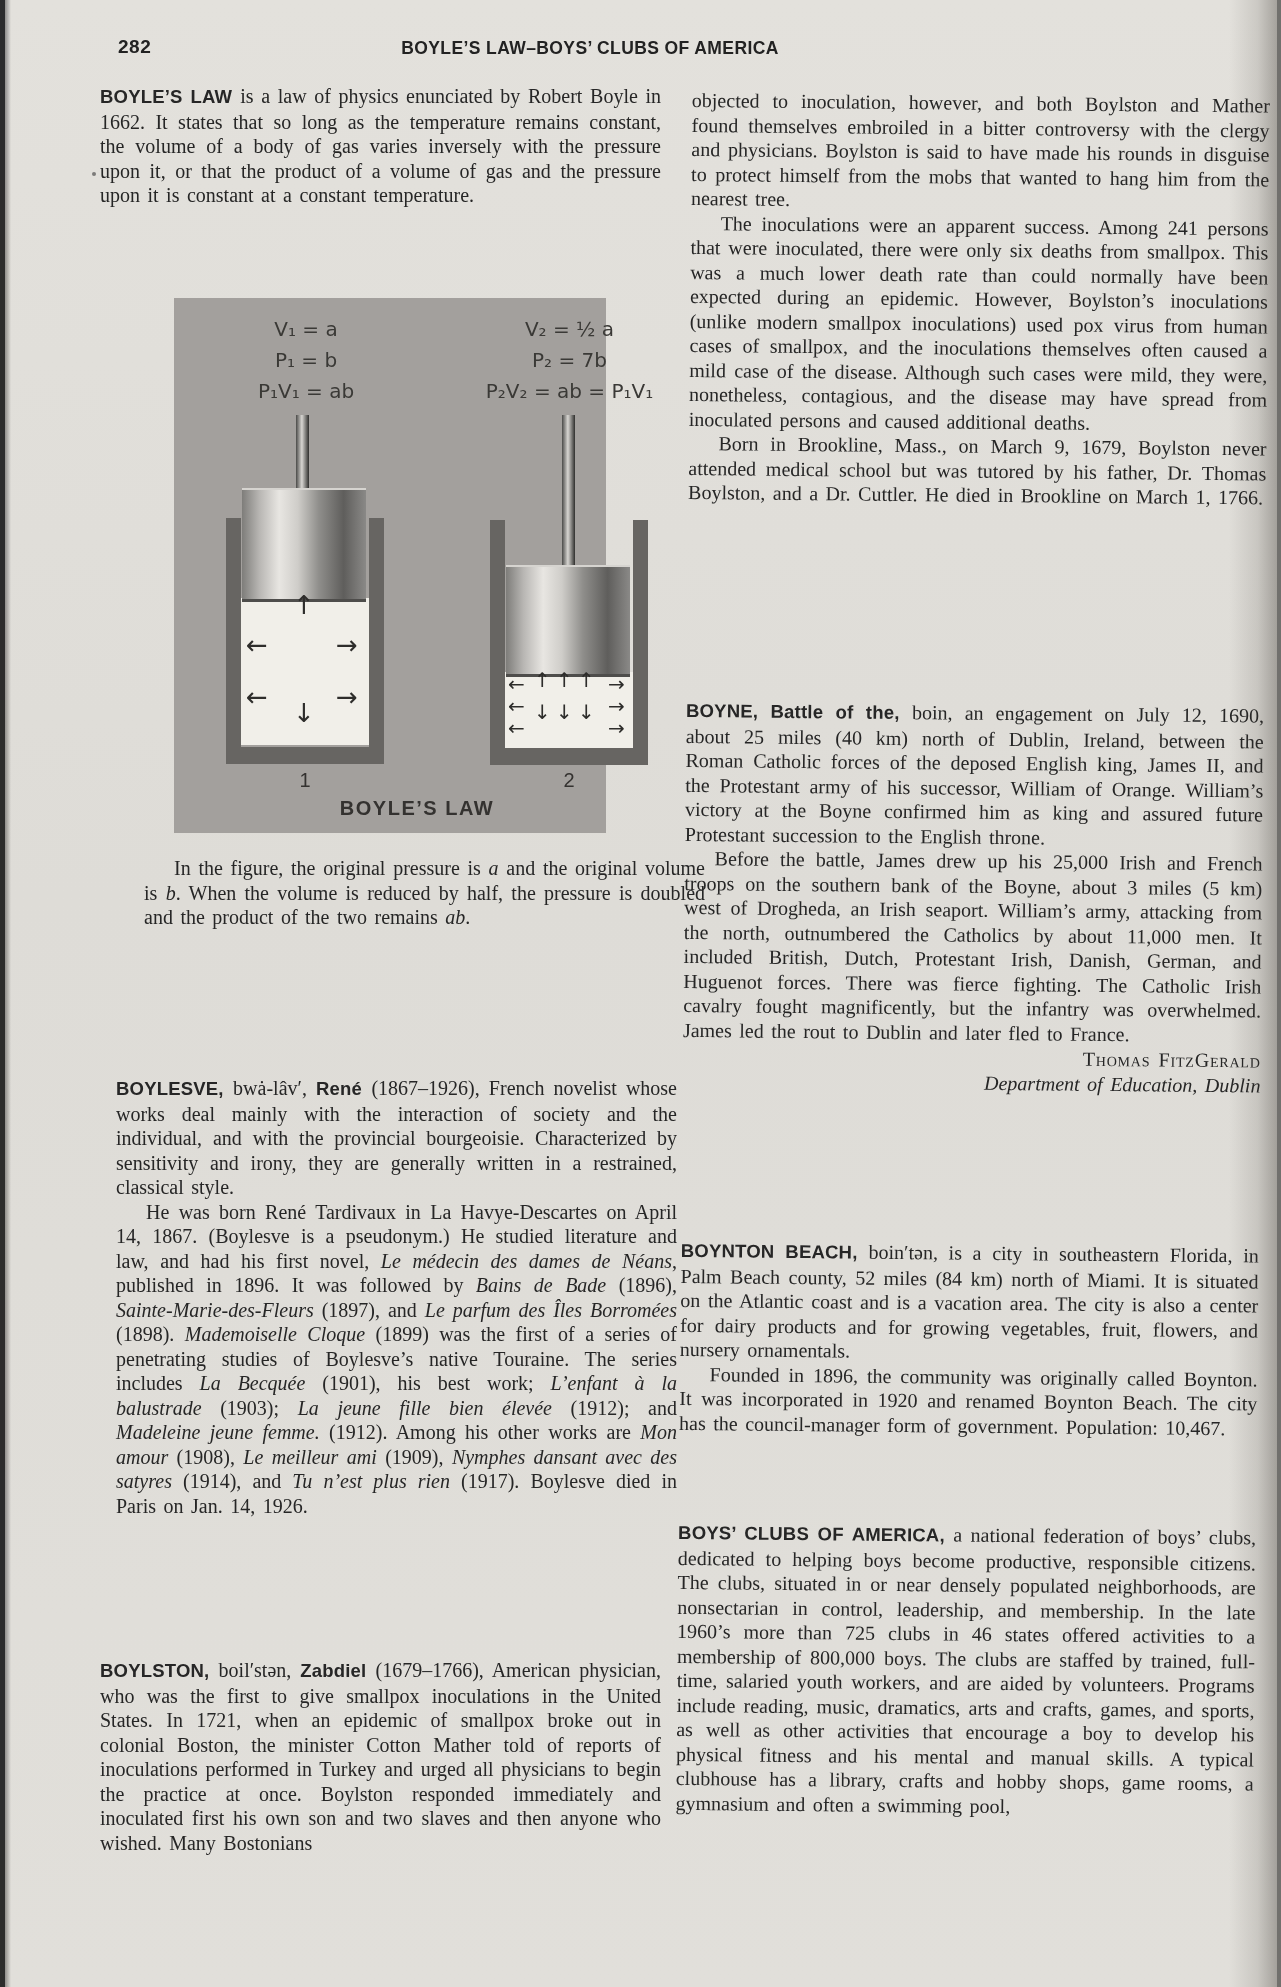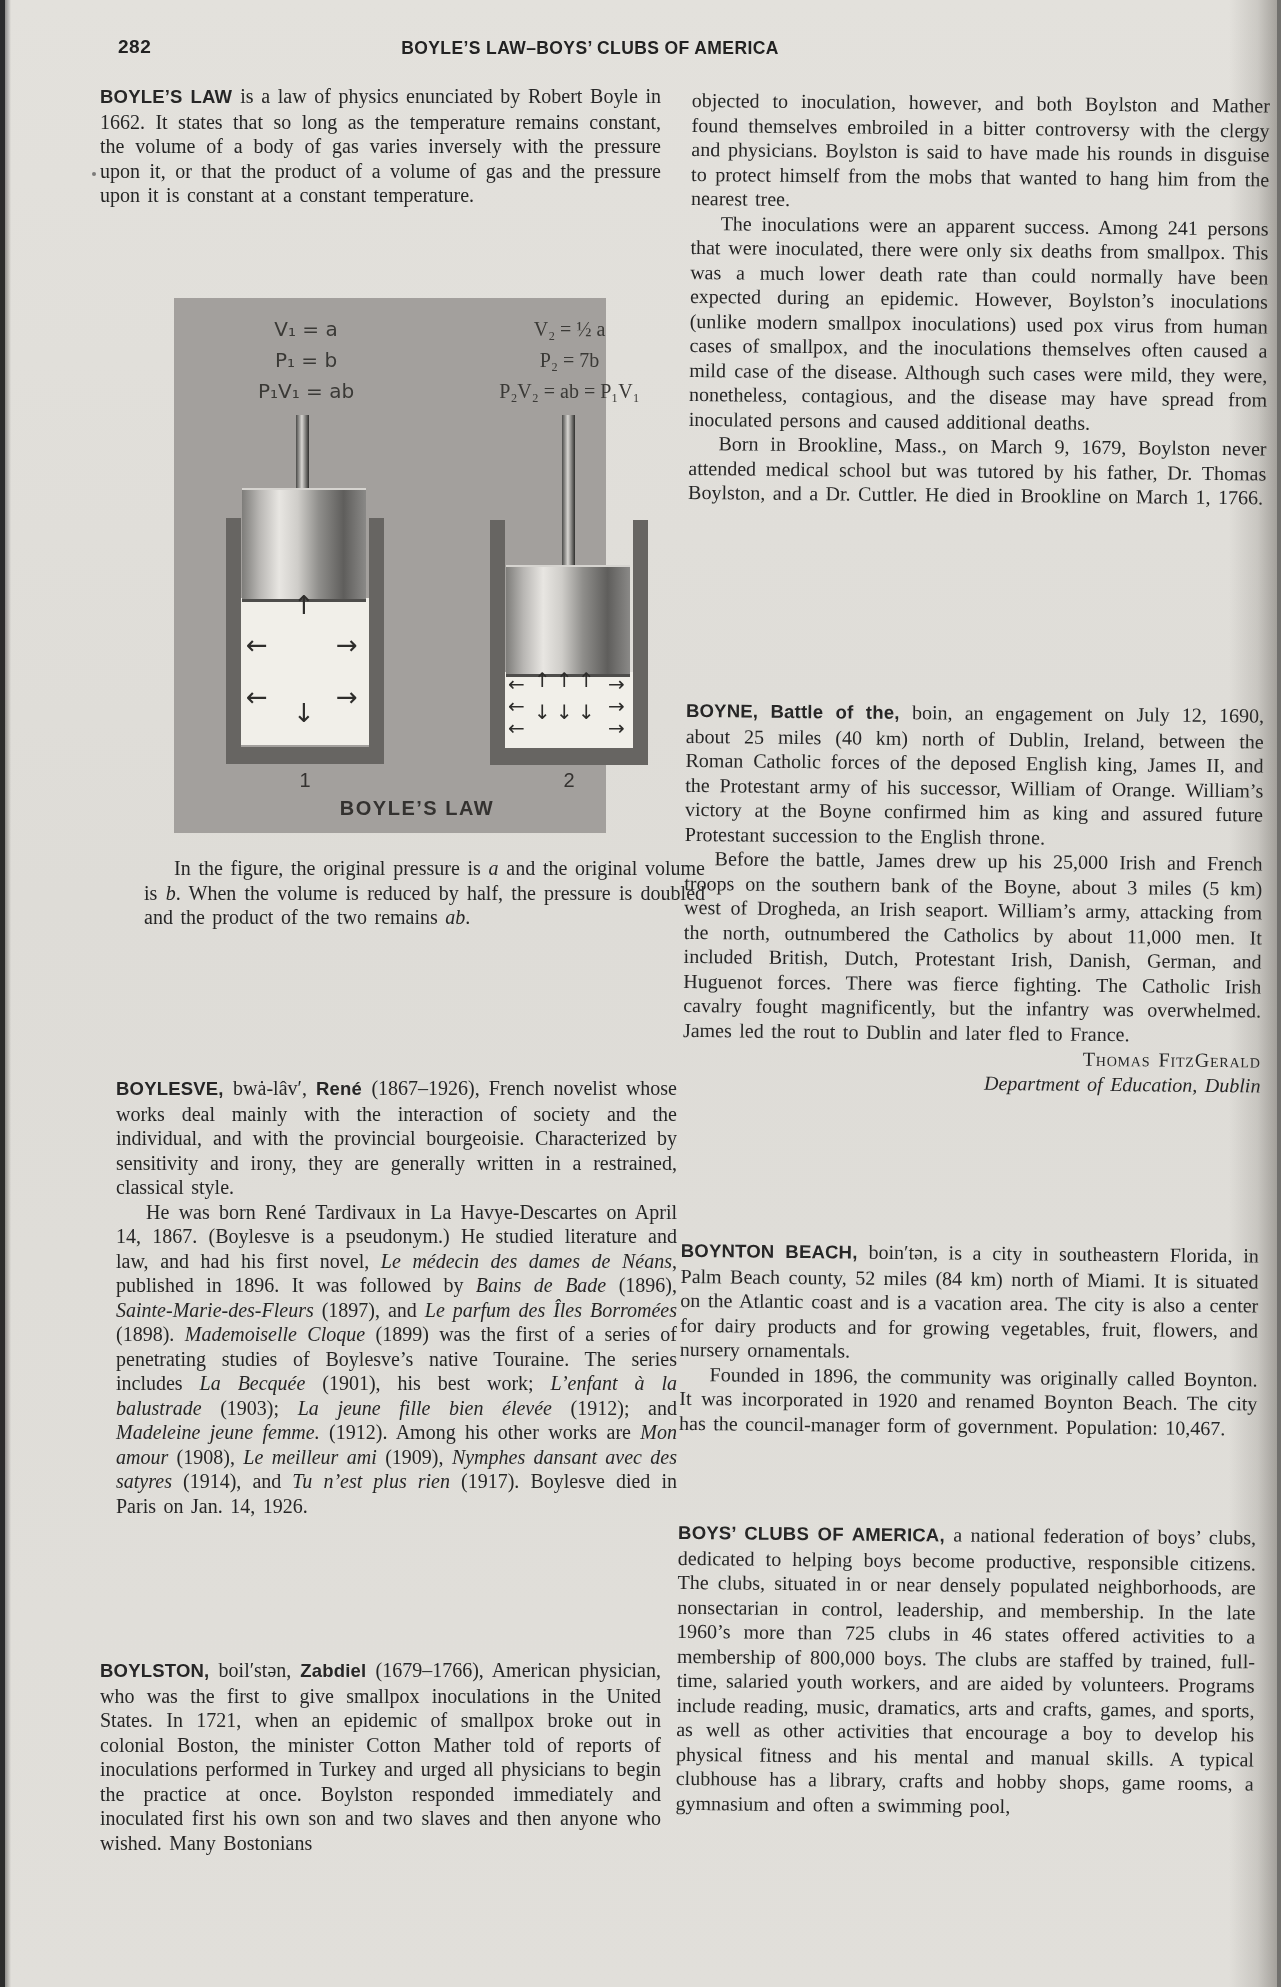--- a/index.html
+++ b/index.html
@@ -36,21 +36,21 @@
   .s-i{font-style:italic;}
   .s-hw{font-family:"Liberation Sans",sans-serif;font-weight:bold;font-size:18.5px;letter-spacing:.2px;}
   .byline-name{text-align:right;font-variant:small-caps;letter-spacing:.8px;margin-top:1px;}
   .byline-affil{text-align:right;font-style:italic;}
 
   
   #figure{position:absolute;left:130px;top:298px;width:432px;height:535px;background:#a3a09d;margin-left:44px;}
   .eqcol{position:absolute;top:16px;font-family:"DejaVu Sans",sans-serif;
         font-size:20px;line-height:31px;color:#3a3936;text-align:center;}
   #eq-left{left:0;width:264px;}
-  #eq-right{left:264px;width:263px;font-family:Liberation Serif, serif;}
+  #eq-right{left:264px;width:263px;}
   .rod{position:absolute;width:13px;background:linear-gradient(90deg,#4a4a48,#d8d6d2 45%,#2f2f2d);}
   .gas{position:absolute;background:#f1efe9;}
   .piston{position:absolute;border-bottom:3px solid #4e4d4b;
         background:linear-gradient(90deg,#7e7d7a 0%,#b8b6b3 14%,#e8e6e2 30%,#cfcdc9 45%,#8f8e8b 62%,#5f5e5c 82%,#8a8987 100%);
         border-top:2px solid #d6d4d0;}
   .container{position:absolute;box-sizing:border-box;
         border-left:15px solid #676562;border-right:15px solid #676562;border-bottom:17px solid #676562;}
   .ar{position:absolute;font-family:"DejaVu Sans",sans-serif;color:#2e2d2b;line-height:1;}
   .ar-big{font-size:26px;}
   .ar-sm{font-size:20px;}

